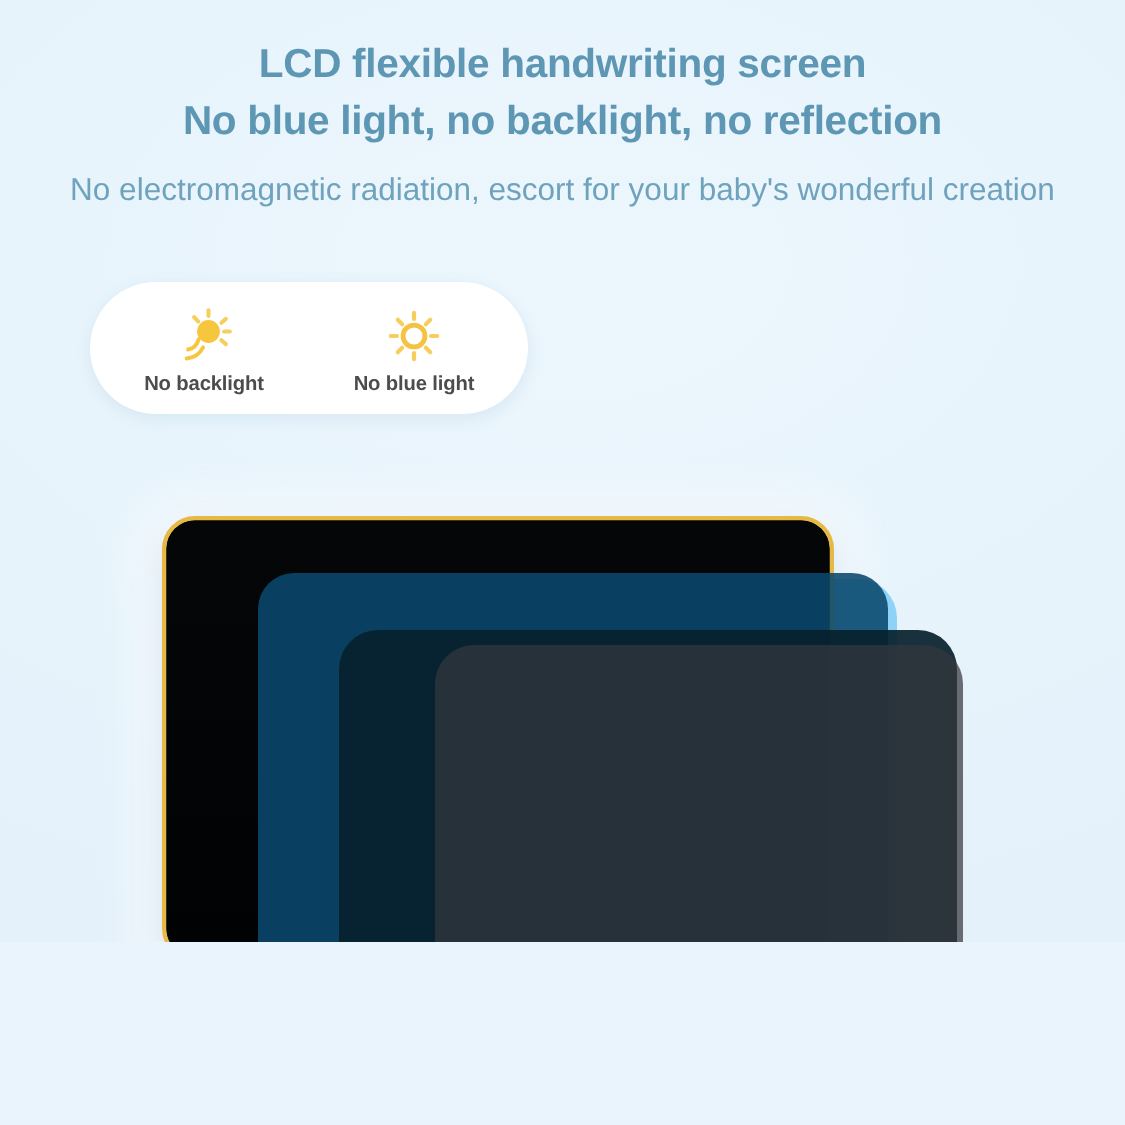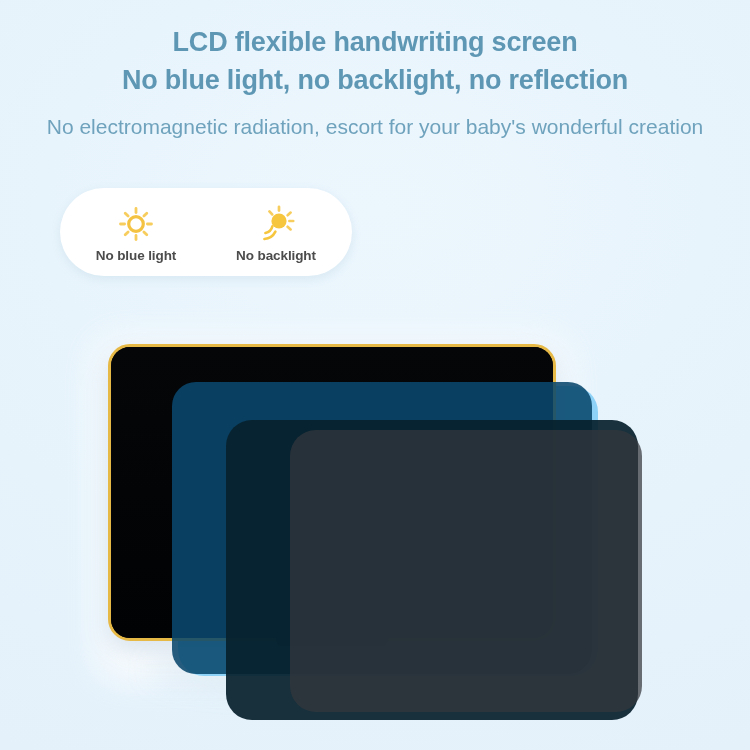--- a/index.html
+++ b/index.html
@@ -10,21 +10,21 @@
     width: 750px;
     height: 750px;
     overflow: hidden;
     font-family: "Liberation Sans", sans-serif;
     background: #e9f4fc;
   }
 
   .poster {
     position: relative;
     width: 750px;
-    height: 750px;
+    height: 628px;
     background: radial-gradient(ellipse 110% 80% at 50% 28%, #ecf6fd 0%, #e6f3fb 60%, #e4f1fb 100%);
     overflow: hidden;
   }
 
   
   .header {
     position: absolute;
     top: 0; left: 0;
     width: 750px;
     text-align: center;
@@ -204,39 +204,20 @@
 
 <div class="poster">
 
   <div class="header">
     <h1 class="headline1">LCD flexible handwriting screen</h1>
     <h2 class="headline2">No blue light, no backlight, no reflection</h2>
     <p class="subhead">No electromagnetic radiation, escort for your baby's wonderful creation</p>
   </div>
 
   <div class="pill">
-
-    <div class="pill-item">
-      <span class="pill-icon">
-        <svg width="40" height="40" viewBox="0 0 40 40" aria-hidden="true">
-          <circle cx="20" cy="20" r="7.3" fill="none" stroke="#f5c342" stroke-width="3.2"></circle>
-          <g stroke="#f7cd5d" stroke-width="2.8" stroke-linecap="round">
-            <line x1="20" y1="4.5" x2="20" y2="8.6"></line>
-            <line x1="20" y1="31.4" x2="20" y2="35.5"></line>
-            <line x1="4.5" y1="20" x2="8.6" y2="20"></line>
-            <line x1="31.4" y1="20" x2="35.5" y2="20"></line>
-            <line x1="9.2" y1="9.2" x2="12.1" y2="12.1"></line>
-            <line x1="27.9" y1="27.9" x2="30.8" y2="30.8"></line>
-            <line x1="30.8" y1="9.2" x2="27.9" y2="12.1"></line>
-            <line x1="12.1" y1="27.9" x2="9.2" y2="30.8"></line>
-          </g>
-        </svg>
-      </span>
-      <span class="pill-label">No blue light</span>
-    </div>
 
     <div class="pill-item">
       <span class="pill-icon">
         <svg width="40" height="40" viewBox="0 0 40 40" aria-hidden="true">
           <circle cx="23" cy="17" r="7.6" fill="#f7c63f"></circle>
           <g stroke="#f7cd5d" stroke-width="2.7" stroke-linecap="round">
             <line x1="23" y1="2.8" x2="23" y2="6.6"></line>
             <line x1="34.6" y1="8.6" x2="31.6" y2="11.2"></line>
             <line x1="37.2" y1="17" x2="33.4" y2="17"></line>
             <line x1="34.6" y1="25.4" x2="31.6" y2="22.8"></line>
@@ -244,20 +225,39 @@
           </g>
           <g fill="none" stroke="#f7c63f" stroke-width="2.6" stroke-linecap="round">
             <path d="M16.4 22.2 A 9 9 0 0 1 9.4 29.0"></path>
             <path d="M19.4 27.6 A 13.6 13.6 0 0 1 8.4 35.0"></path>
           </g>
         </svg>
       </span>
       <span class="pill-label">No backlight</span>
     </div>
 
+    <div class="pill-item">
+      <span class="pill-icon">
+        <svg width="40" height="40" viewBox="0 0 40 40" aria-hidden="true">
+          <circle cx="20" cy="20" r="7.3" fill="none" stroke="#f5c342" stroke-width="3.2"></circle>
+          <g stroke="#f7cd5d" stroke-width="2.8" stroke-linecap="round">
+            <line x1="20" y1="4.5" x2="20" y2="8.6"></line>
+            <line x1="20" y1="31.4" x2="20" y2="35.5"></line>
+            <line x1="4.5" y1="20" x2="8.6" y2="20"></line>
+            <line x1="31.4" y1="20" x2="35.5" y2="20"></line>
+            <line x1="9.2" y1="9.2" x2="12.1" y2="12.1"></line>
+            <line x1="27.9" y1="27.9" x2="30.8" y2="30.8"></line>
+            <line x1="30.8" y1="9.2" x2="27.9" y2="12.1"></line>
+            <line x1="12.1" y1="27.9" x2="9.2" y2="30.8"></line>
+          </g>
+        </svg>
+      </span>
+      <span class="pill-label">No blue light</span>
+    </div>
+
   </div>
 
   <div class="stack">
     <div class="layer glow"></div>
     <div class="layer stack-shadow"></div>
     <div class="layer panel-sky"></div>
 
     <div class="layer panel-black">
       <div class="panel-black-inner"></div>
       <div class="home-bar"></div>

